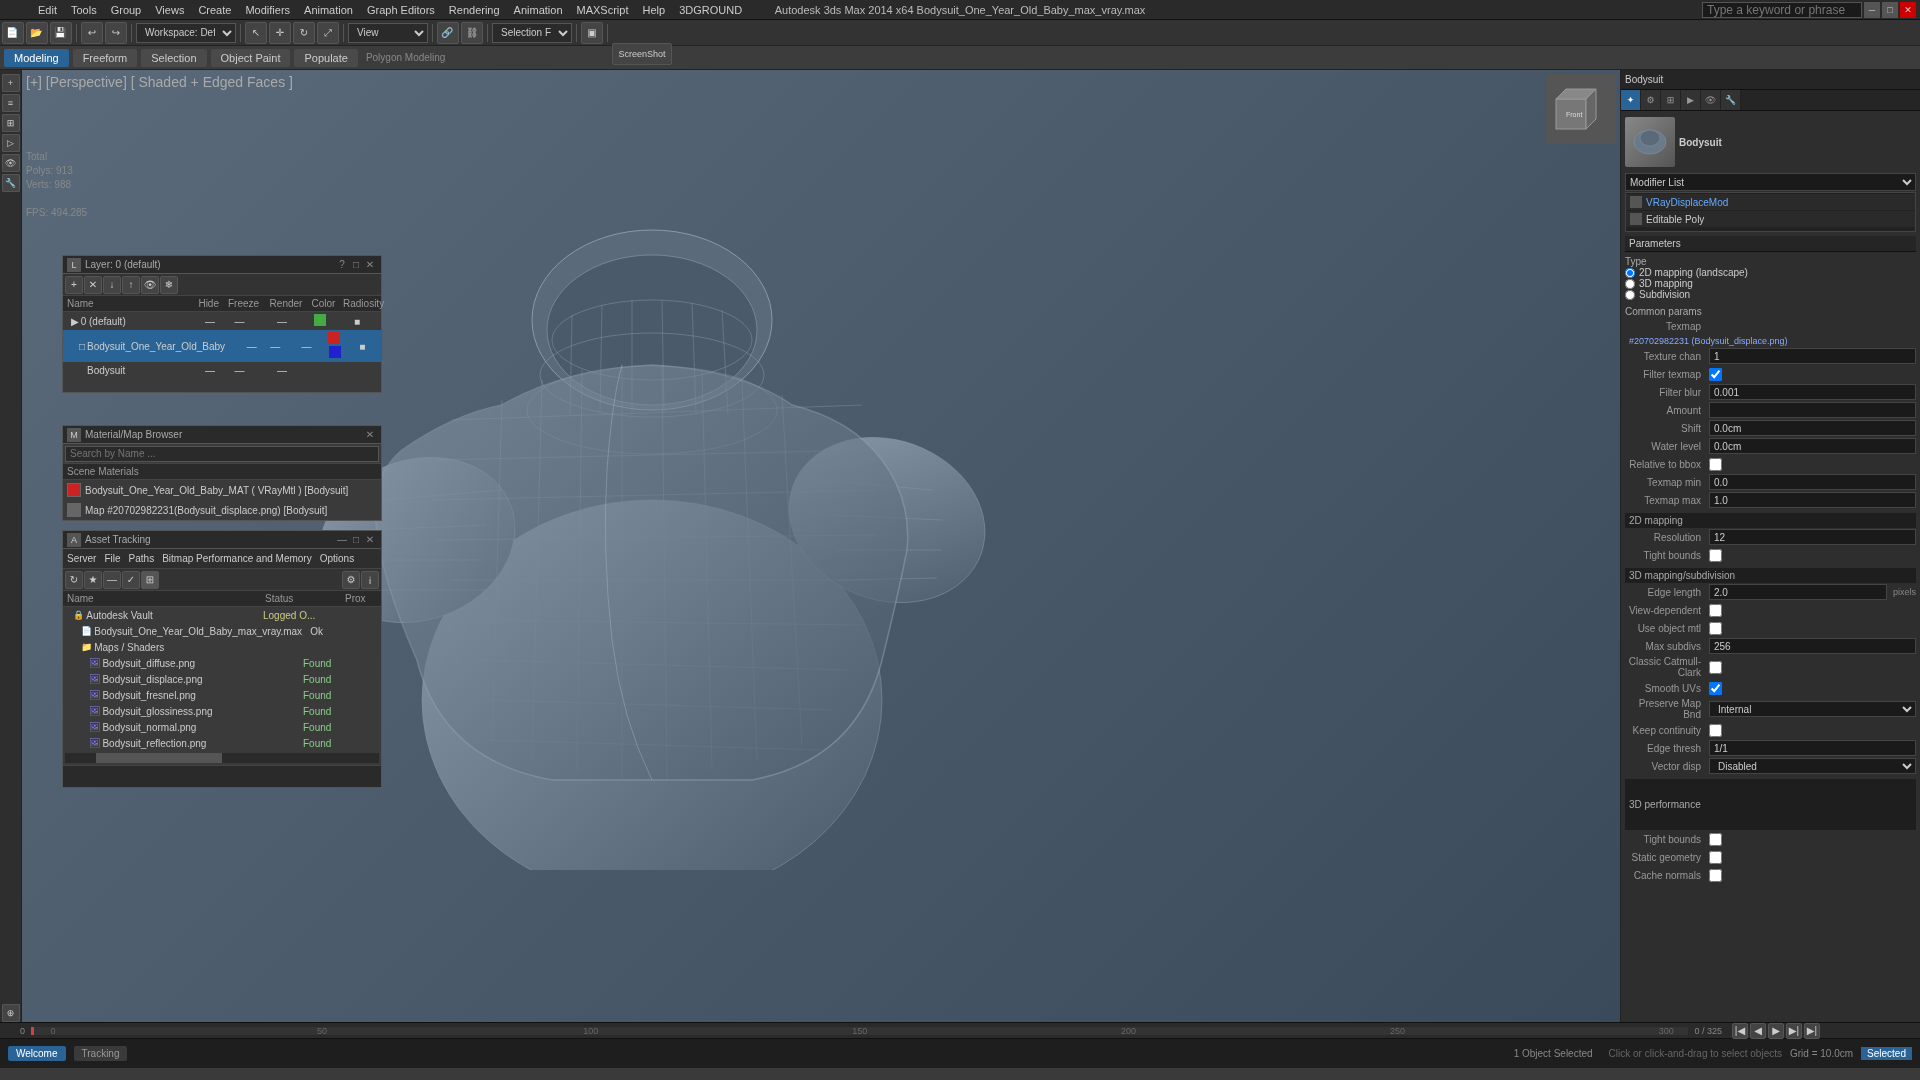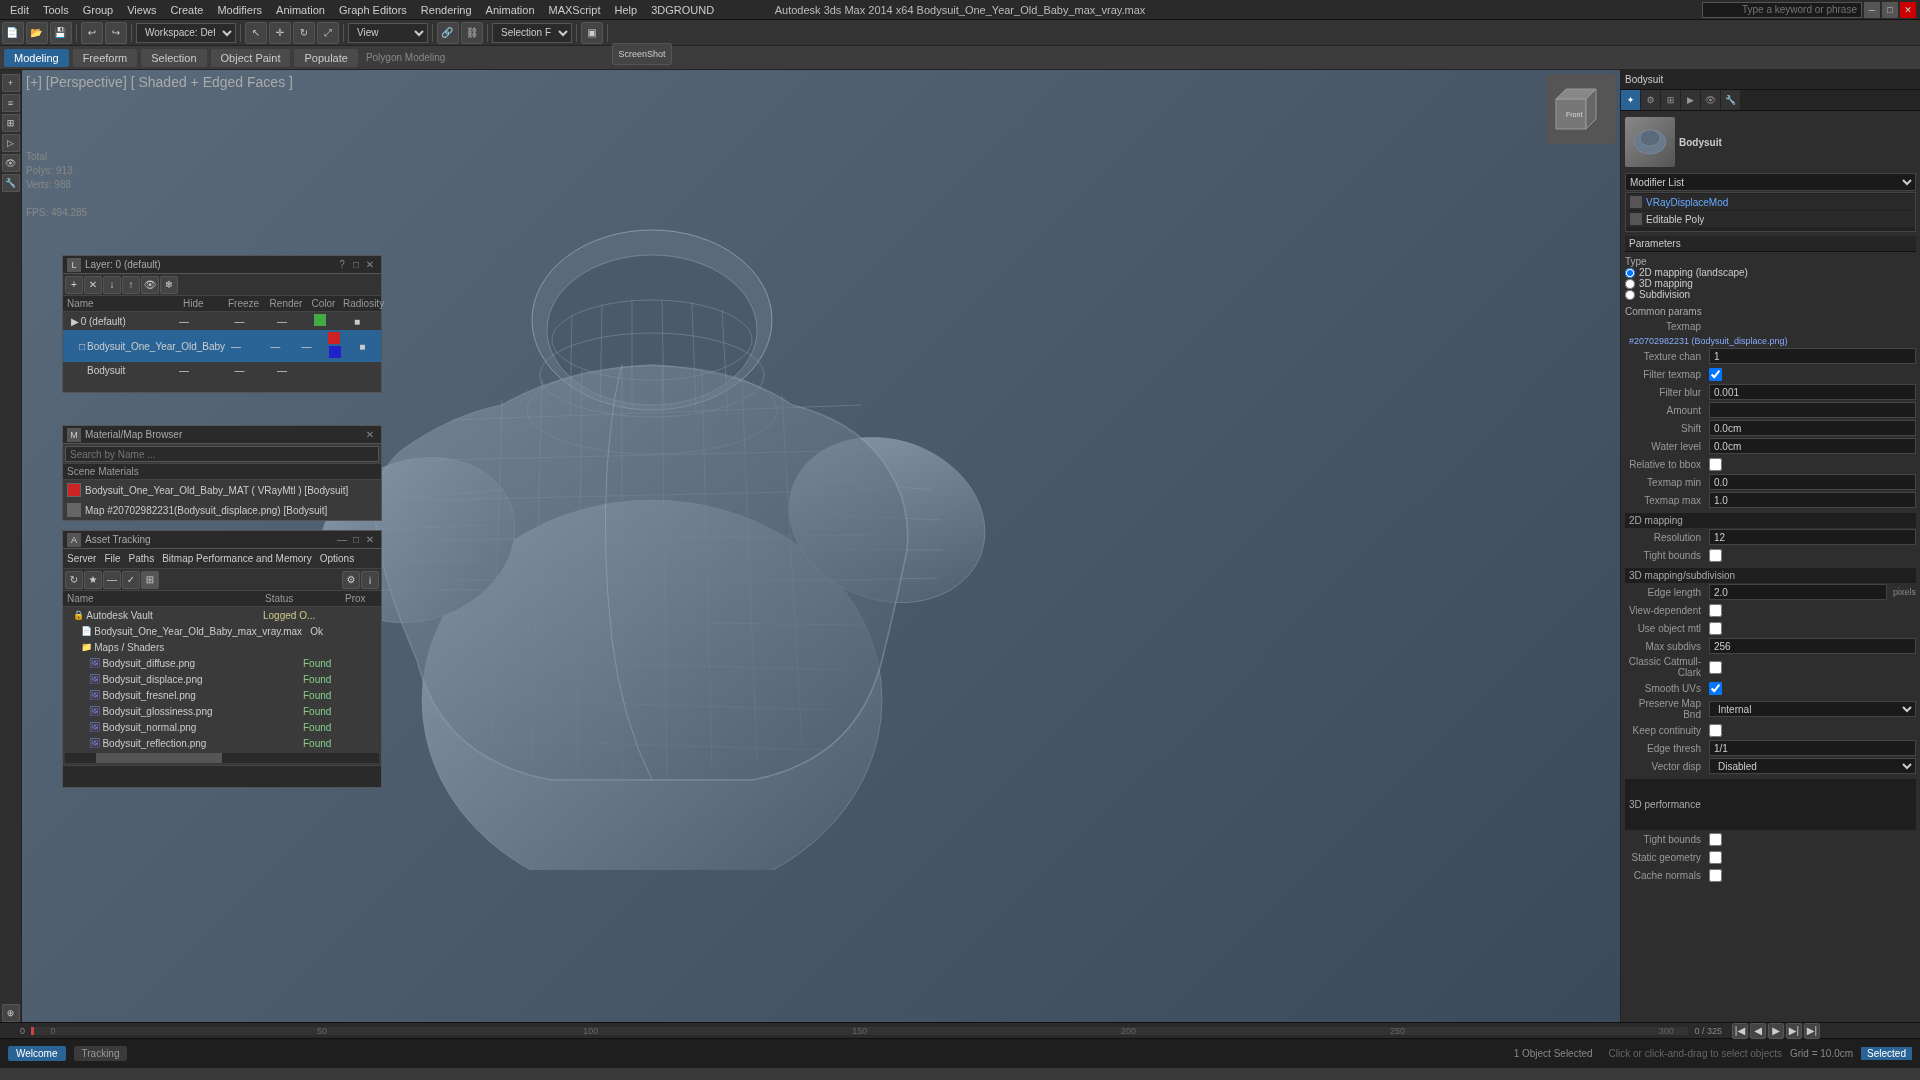--- a/index.html
+++ b/index.html
@@ -8,21 +8,21 @@
     
     .top-menubar {
       width: 100%; height: 20px; background: #2a2a2a;
       display: flex; align-items: center; padding: 0 4px;
       border-bottom: 1px solid #111;
     }
     .title-bar {
       position: absolute; left: 50%; transform: translateX(-50%);
       font-size: 11px; color: #bbb; white-space: nowrap;
     }
-    .menu-items { display: flex; gap: 2px; }
+    .menu-items { display: flex; gap: 2px; margin-left: 28px; }
     .menu-item { padding: 2px 6px; color: #ccc; font-size: 11px; cursor: pointer; }
     .win-btn { width: 16px; height: 16px; background: #555; border: none; color: #ccc; font-size: 9px; cursor: pointer; display: flex; align-items: center; justify-content: center; }
     .win-btn.close { background: #c00; }
 
     
     .toolbar-row {
       width: 100%; height: 26px; background: #333;
       display: flex; align-items: center; padding: 0 2px; gap: 2px;
       border-bottom: 1px solid #222;
     }
@@ -94,32 +94,32 @@
       padding: 0 4px; cursor: move; border-bottom: 1px solid #555;
     }
     .panel-title { font-size: 10px; color: #aaa; flex: 1; }
     .panel-close { width: 14px; height: 14px; background: none; border: none; color: #888; cursor: pointer; font-size: 10px; }
 
     
     .layer-panel { top: 185px; left: 40px; width: 320px; }
     .panel-toolbar { height: 22px; background: #333; display: flex; align-items: center; padding: 0 2px; gap: 1px; border-bottom: 1px solid #444; }
     .panel-table-header { display: flex; background: #2a2a2a; font-size: 10px; color: #999; border-bottom: 1px solid #444; }
     .col-name { flex: 1; padding: 2px 4px; }
-    .col-hide { width: 40px; padding: 2px 2px; text-align: left; }
+    .col-hide { width: 40px; padding: 2px 2px; text-align: right; }
     .col-freeze { width: 45px; padding: 2px 2px; text-align: center; }
     .col-render { width: 40px; padding: 2px 2px; text-align: center; }
     .col-color { width: 35px; padding: 2px 2px; text-align: center; }
     .col-radio { width: 40px; padding: 2px 2px; text-align: center; }
     .layer-row { display: flex; align-items: center; font-size: 10px; min-height: 16px; }
     .layer-row.selected { background: #2a6496; }
     .color-swatch { width: 12px; height: 12px; display: inline-block; }
 
     
     .material-panel { top: 355px; left: 40px; width: 320px; }
-    .search-box { height: 20px; display: flex; align-items: flex-start; padding: 2px; border-bottom: 1px solid #444; }
+    .search-box { height: 20px; display: flex; align-items: center; padding: 2px; border-bottom: 1px solid #444; }
     .search-input { flex: 1; height: 16px; background: #2a2a2a; border: 1px solid #555; color: #ccc; font-size: 10px; padding: 0 4px; }
     .scene-section { padding: 2px 4px; background: #2a2a2a; font-size: 10px; color: #999; border-bottom: 1px solid #444; }
     .material-row { display: flex; align-items: center; font-size: 10px; min-height: 20px; padding: 0 4px; gap: 4px; }
     .mat-swatch { width: 14px; height: 14px; border: 1px solid #666; flex-shrink: 0; }
 
     
     .asset-panel { top: 460px; left: 40px; width: 320px; }
     .asset-menubar { height: 20px; background: #2e2e2e; display: flex; align-items: center; padding: 0 4px; gap: 8px; border-bottom: 1px solid #444; font-size: 10px; }
     .asset-menu-item { color: #ccc; cursor: pointer; }
     .asset-toolbar { height: 22px; background: #333; display: flex; align-items: center; padding: 0 2px; gap: 1px; border-bottom: 1px solid #444; }
@@ -195,21 +195,21 @@
     <div class="menu-item">Animation</div>
     <div class="menu-item">Graph Editors</div>
     <div class="menu-item">Rendering</div>
     <div class="menu-item">Animation</div>
     <div class="menu-item">MAXScript</div>
     <div class="menu-item">Help</div>
     <div class="menu-item">3DGROUND</div>
   </div>
   <div class="title-bar">Autodesk 3ds Max 2014 x64    Bodysuit_One_Year_Old_Baby_max_vray.max</div>
   <div style="margin-left:auto; display:flex; gap:2px; align-items:center;">
-    <input type="text" style="width: 160px; height: 16px; background: rgb(26, 26, 26); border: 1px solid rgb(85, 85, 85); color: rgb(204, 204, 204); font-size: 10px; padding: 0px 4px; text-align: right;" placeholder="Type a keyword or phrase">
+    <input type="text" style="width: 160px; height: 16px; background: rgb(26, 26, 26); border: 1px solid rgb(85, 85, 85); color: rgb(204, 204, 204); font-size: 12px; padding: 0px 4px;" placeholder="Type a keyword or phrase">
     <button class="win-btn">─</button>
     <button class="win-btn">□</button>
     <button class="win-btn close">✕</button>
   </div>
 </div>
 
 <div class="toolbar-row">
   <button class="tb-btn">📄</button>
   <button class="tb-btn">📂</button>
   <button class="tb-btn">💾</button>

